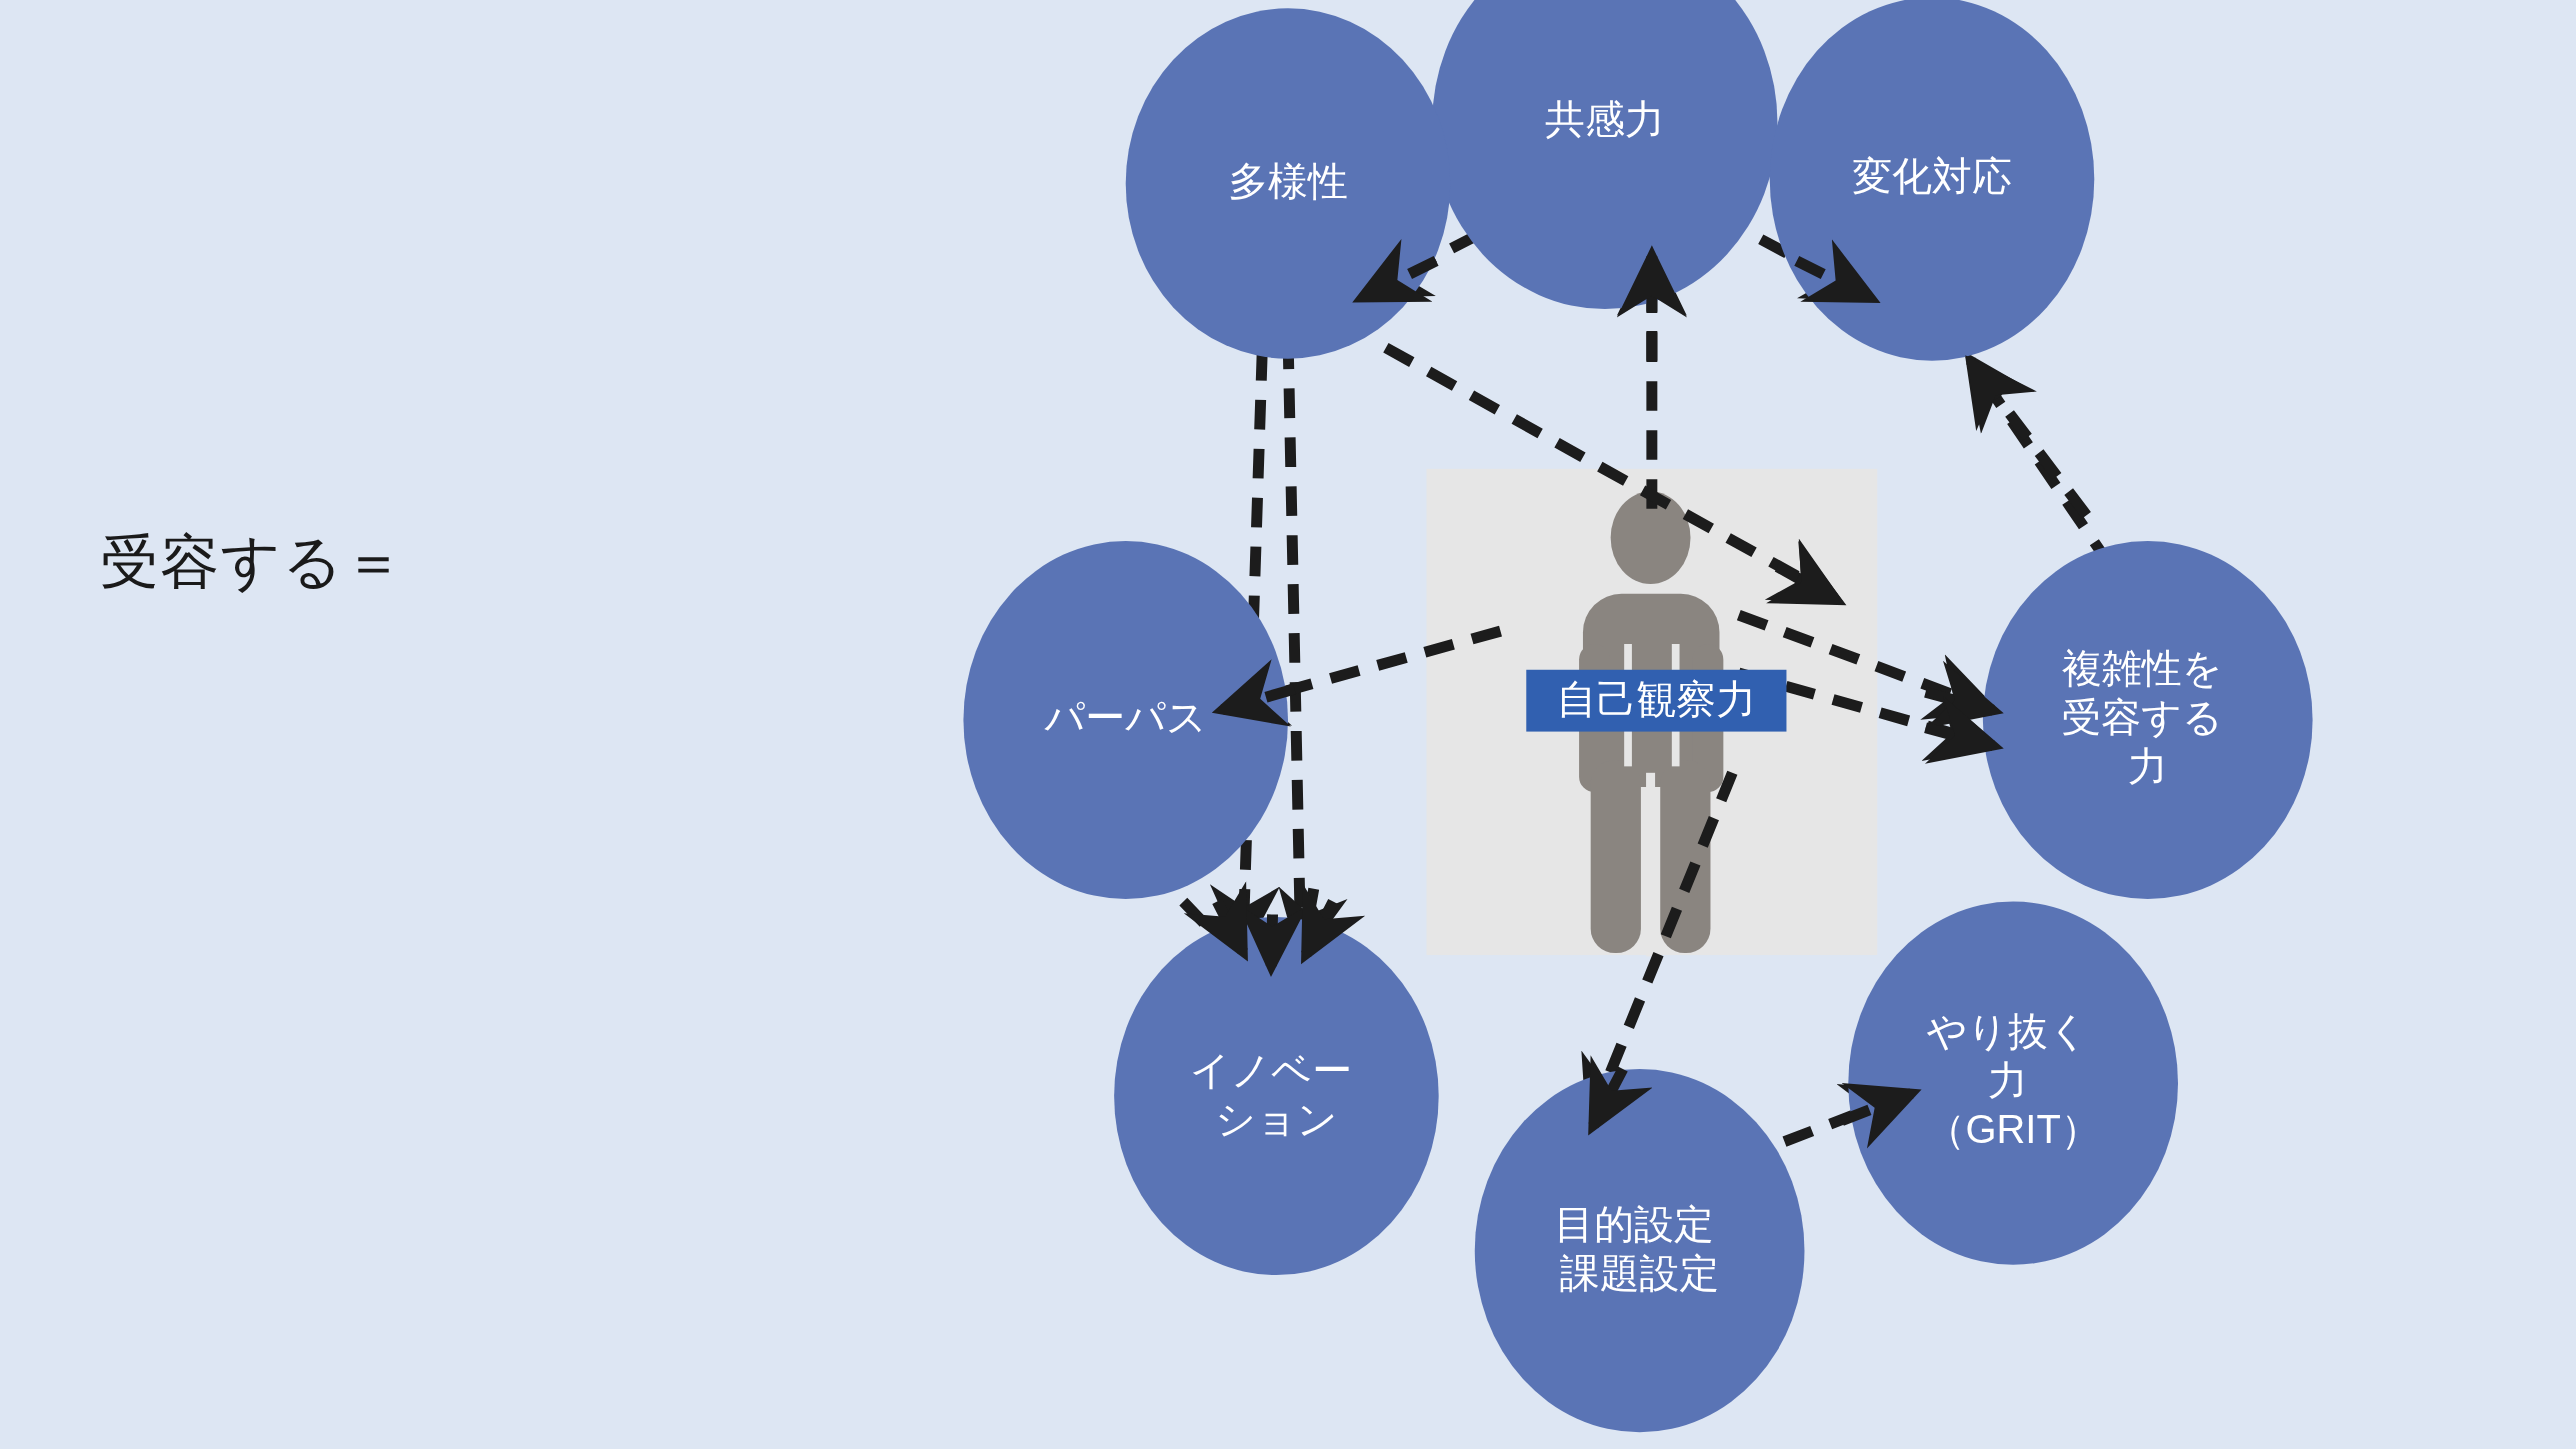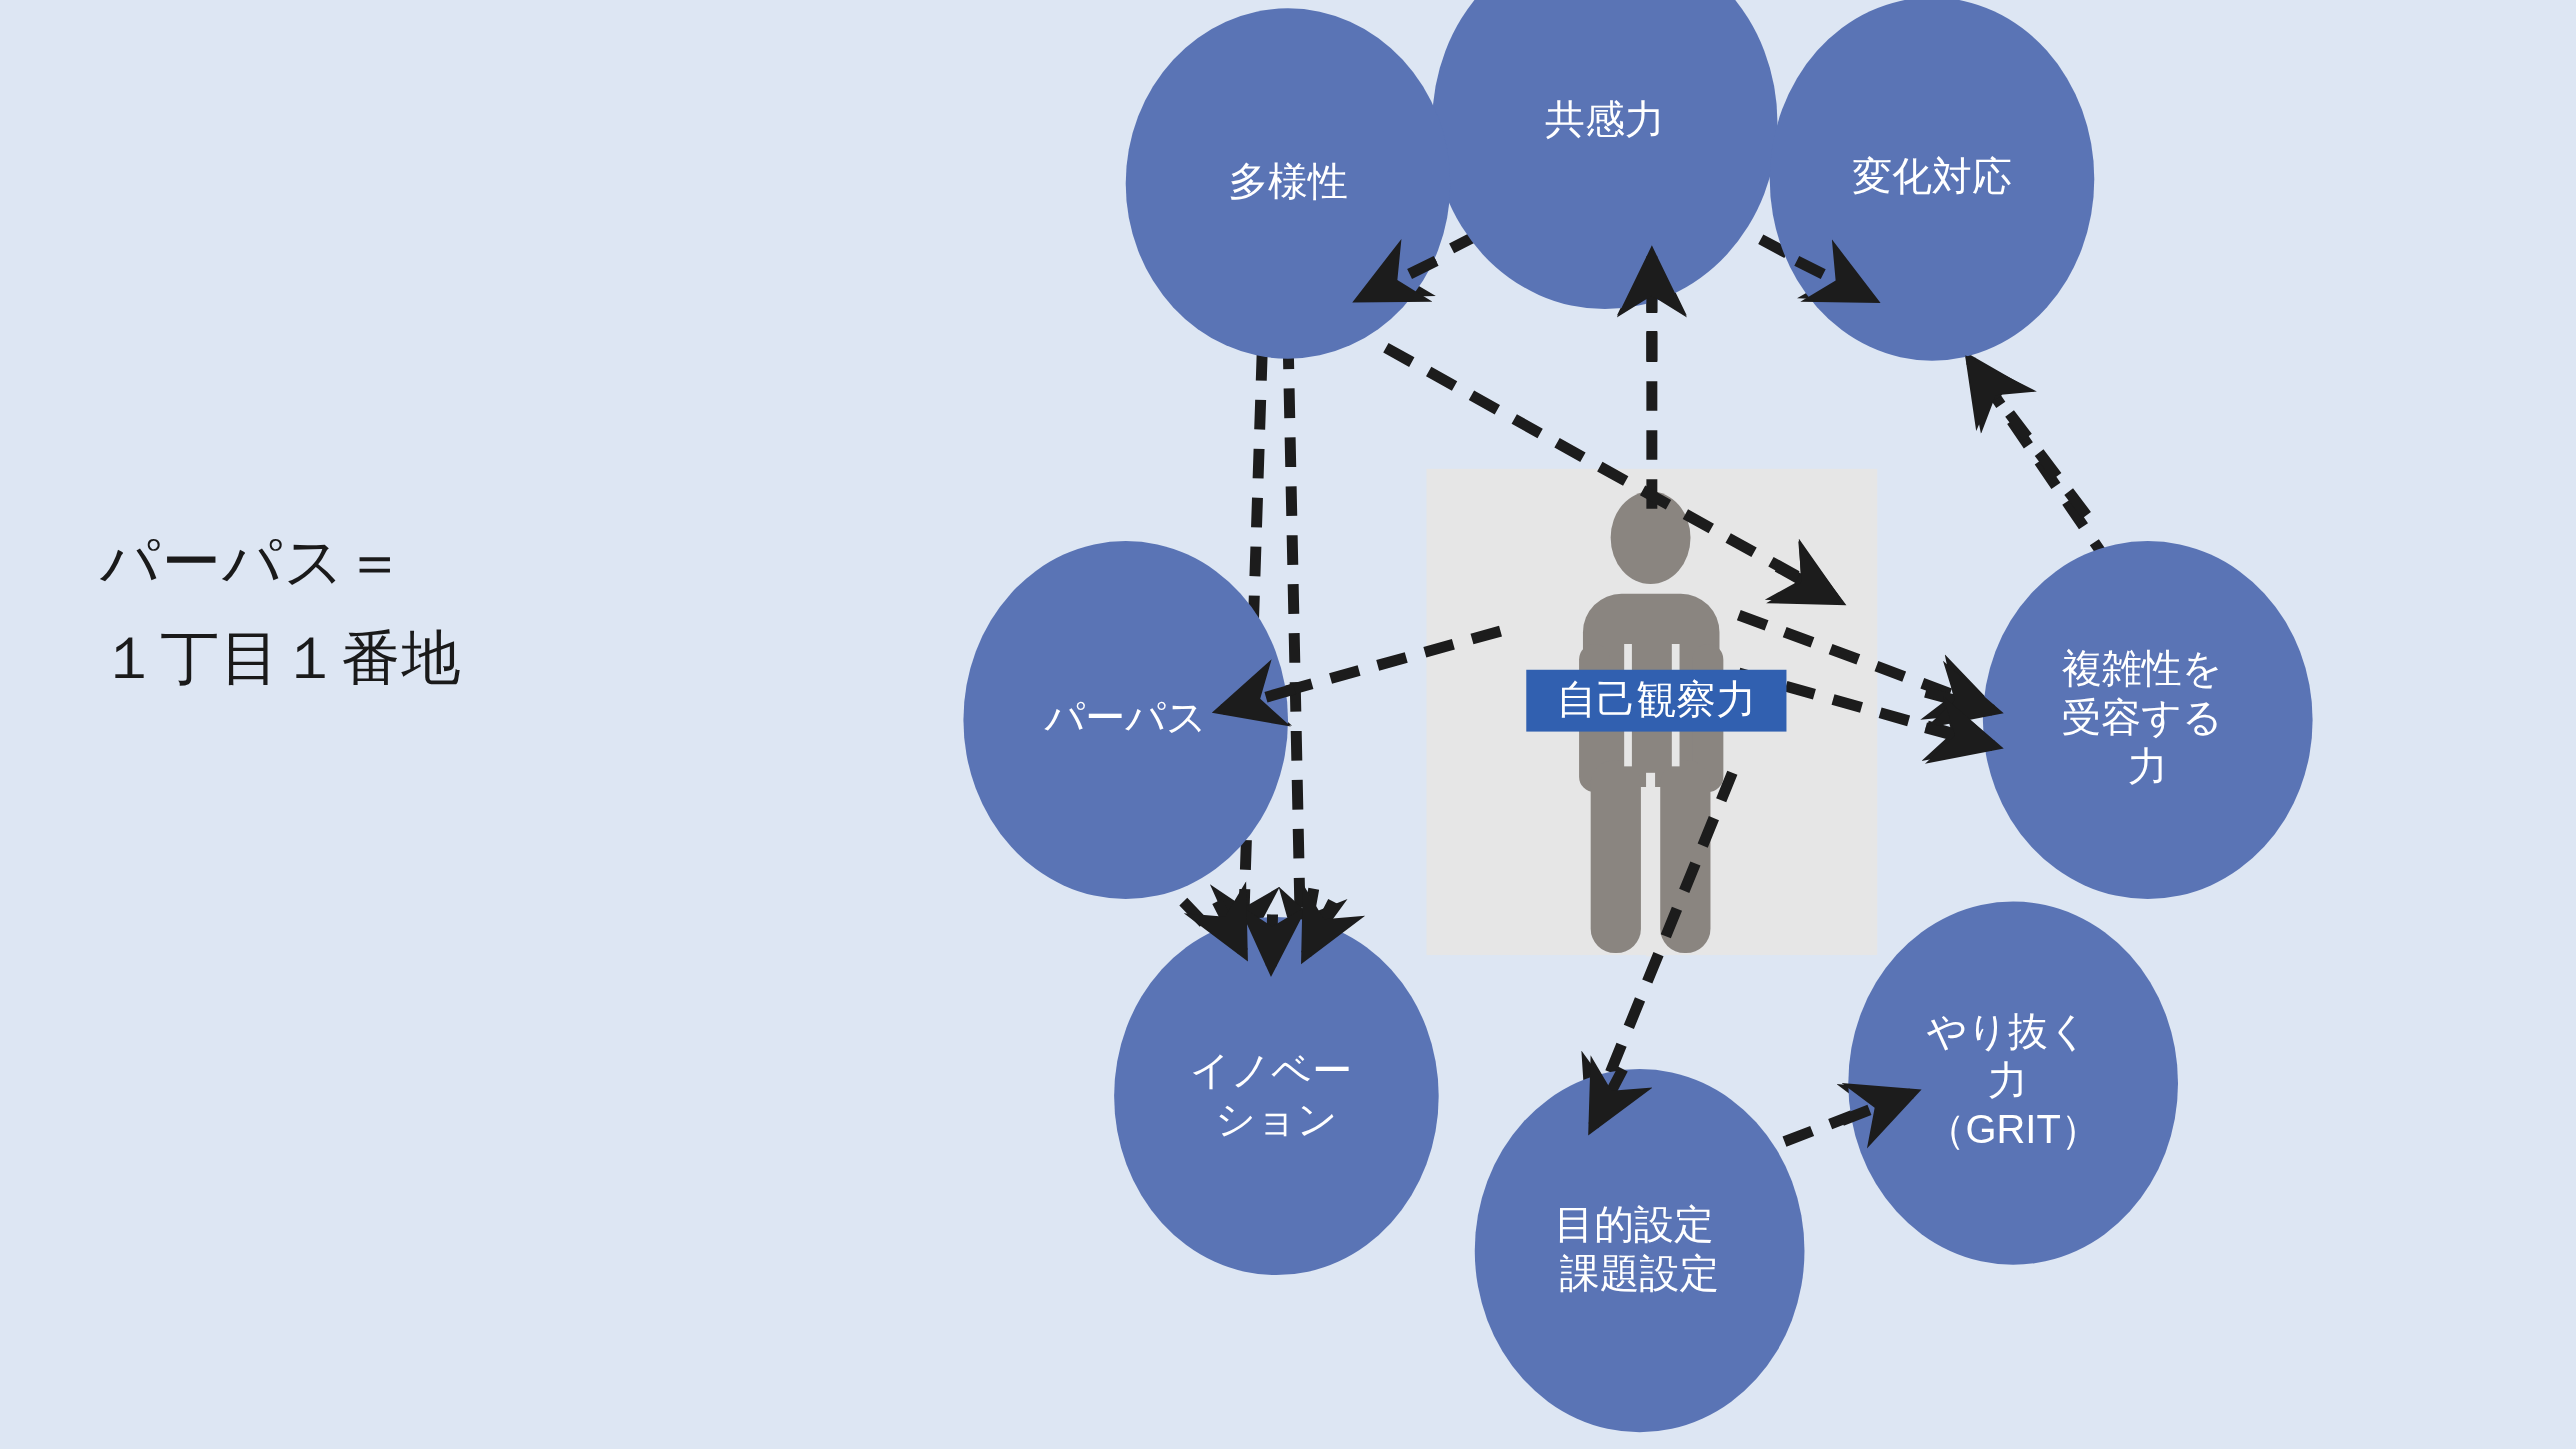--- a/index.html
+++ b/index.html
@@ -25,22 +25,21 @@
     fill:#ffffff;font-family:"Liberation Sans","DejaVu Sans",sans-serif;
     font-size:62px;text-anchor:middle;dominant-baseline:middle;
   }
 </style>
 </head>
 <body>
 
 <div id="stage">
 
   <div class="title-block">
-    <div class="title-line">パーパス＝</div>
-    <div class="title-line">１丁目１番地</div>
+    <div class="title-line">受容する＝</div>
   </div>
 
   <svg class="diagram" viewBox="0 0 4000 2250">
     <defs>
       <marker id="ah" markerWidth="7" markerHeight="7" refX="5.6" refY="3.5" orient="auto" markerUnits="strokeWidth">
         <path d="M0,0.3 L6.6,3.5 L0,6.7 L2.0,3.5 Z" fill="#1c1c1c"></path>
       </marker>
     </defs>
 
     <rect x="2215" y="728" width="700" height="755" fill="#e6e6e6"></rect>

